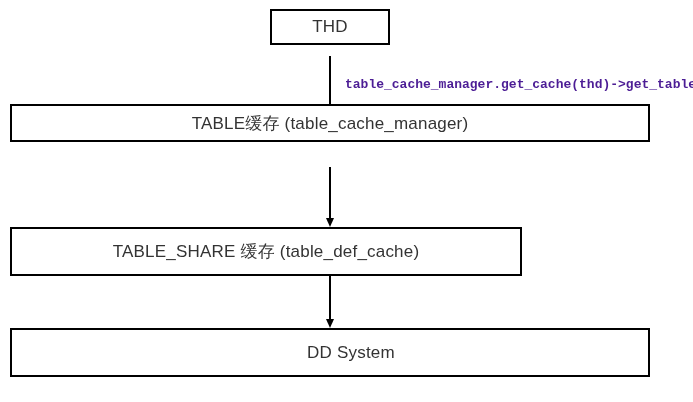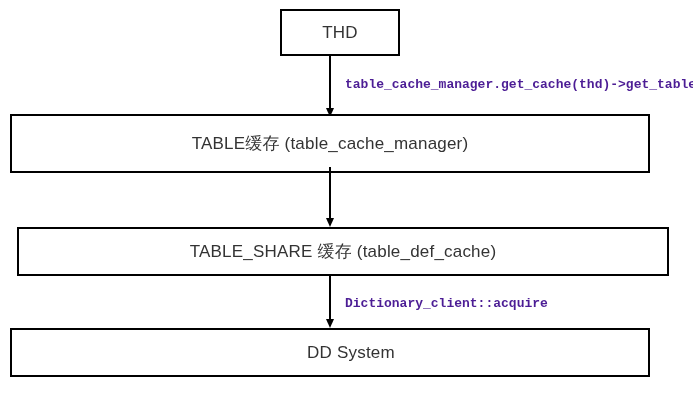--- a/index.html
+++ b/index.html
@@ -50,40 +50,39 @@
     white-space: nowrap;
     line-height: 16px;
     font-family: Liberation Mono, monospace;
   }
 </style>
 </head>
 <body>
 
 <div class="canvas">
 
-  <div class="node" style="left:280px; top:9px; width:120px; height:47px;">
+  <div class="node" style="left:270px; top:9px; width:120px; height:36px;">
     <span>THD</span>
   </div>
 
   <div class="edge-line" style="left:329px; top:56px; height:54px;"></div>
   <div class="arrowhead" style="left:325.5px; top:108px;"></div>
   <div class="edge-label" style="left:345px; top:77px;">table_cache_manager.get_cache(thd)-&gt;get_table</div>
 
-  <div class="node" style="left:10px; top:114px; width:640px; height:59px;">
+  <div class="node" style="left:10px; top:104px; width:640px; height:38px;">
     <span>TABLE缓存 (table_cache_manager)</span>
   </div>
 
   <div class="edge-line" style="left:329px; top:167px; height:51px;"></div>
   <div class="arrowhead" style="left:325.5px; top:218px;"></div>
 
-  <div class="node" style="left:10px; top:227px; width:652px; height:49px;margin-left:7px;">
+  <div class="node" style="left:10px; top:227px; width:512px; height:49px;">
     <span>TABLE_SHARE 缓存 (table_def_cache)</span>
   </div>
 
   <div class="edge-line" style="left:329px; top:276px; height:43px;"></div>
   <div class="arrowhead" style="left:325.5px; top:319px;"></div>
-  <div class="edge-label" style="left:345px; top:296px;">Dictionary_client::acquire</div>
 
   <div class="node" style="left:10px; top:328px; width:640px; height:49px;padding-left:42px;">
     <span>DD System</span>
   </div>
 
 </div>
 
 </body></html>

